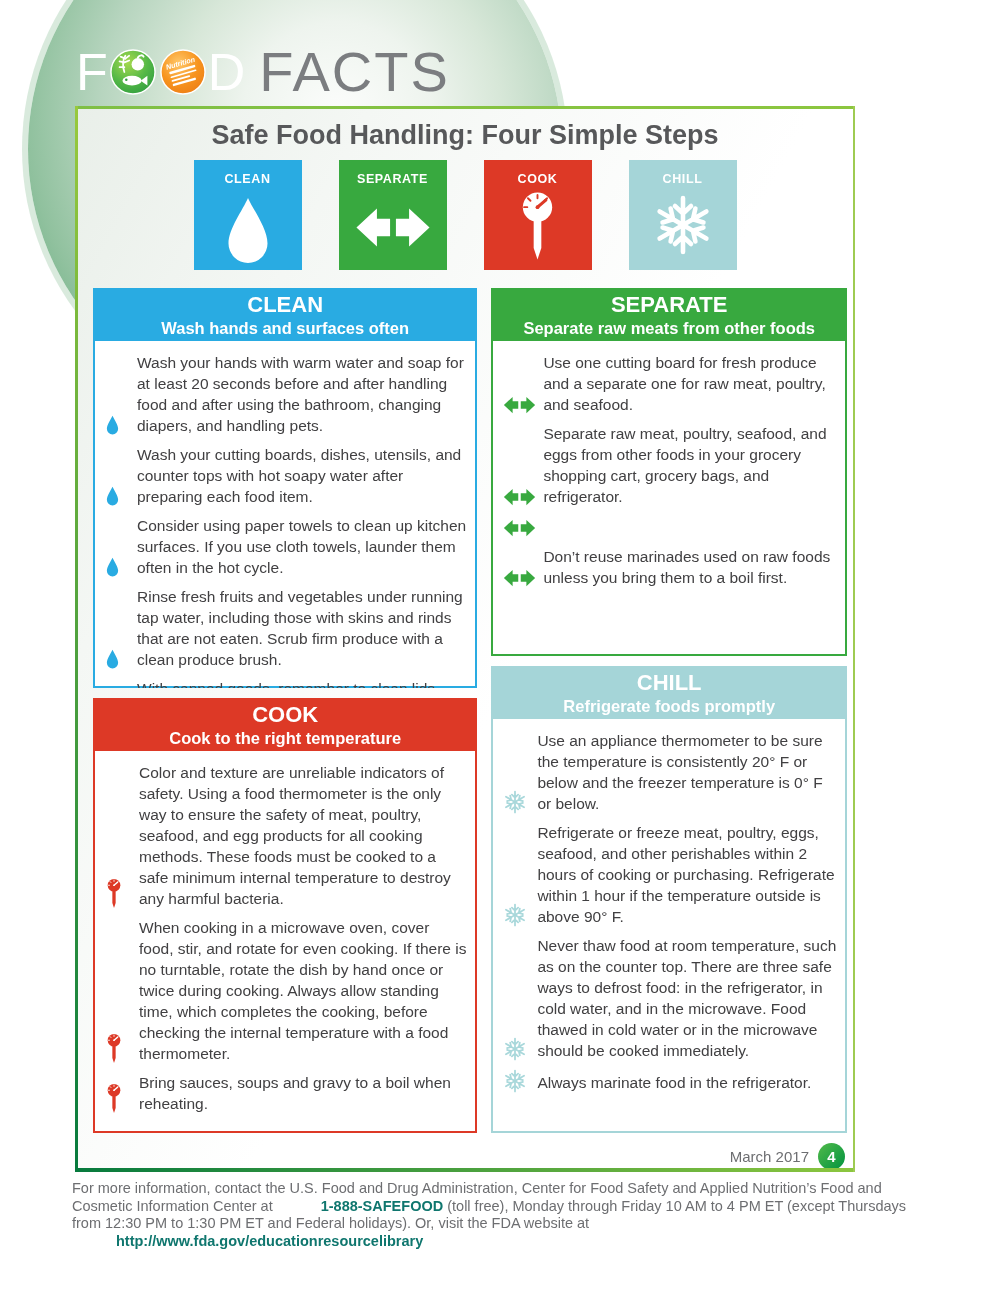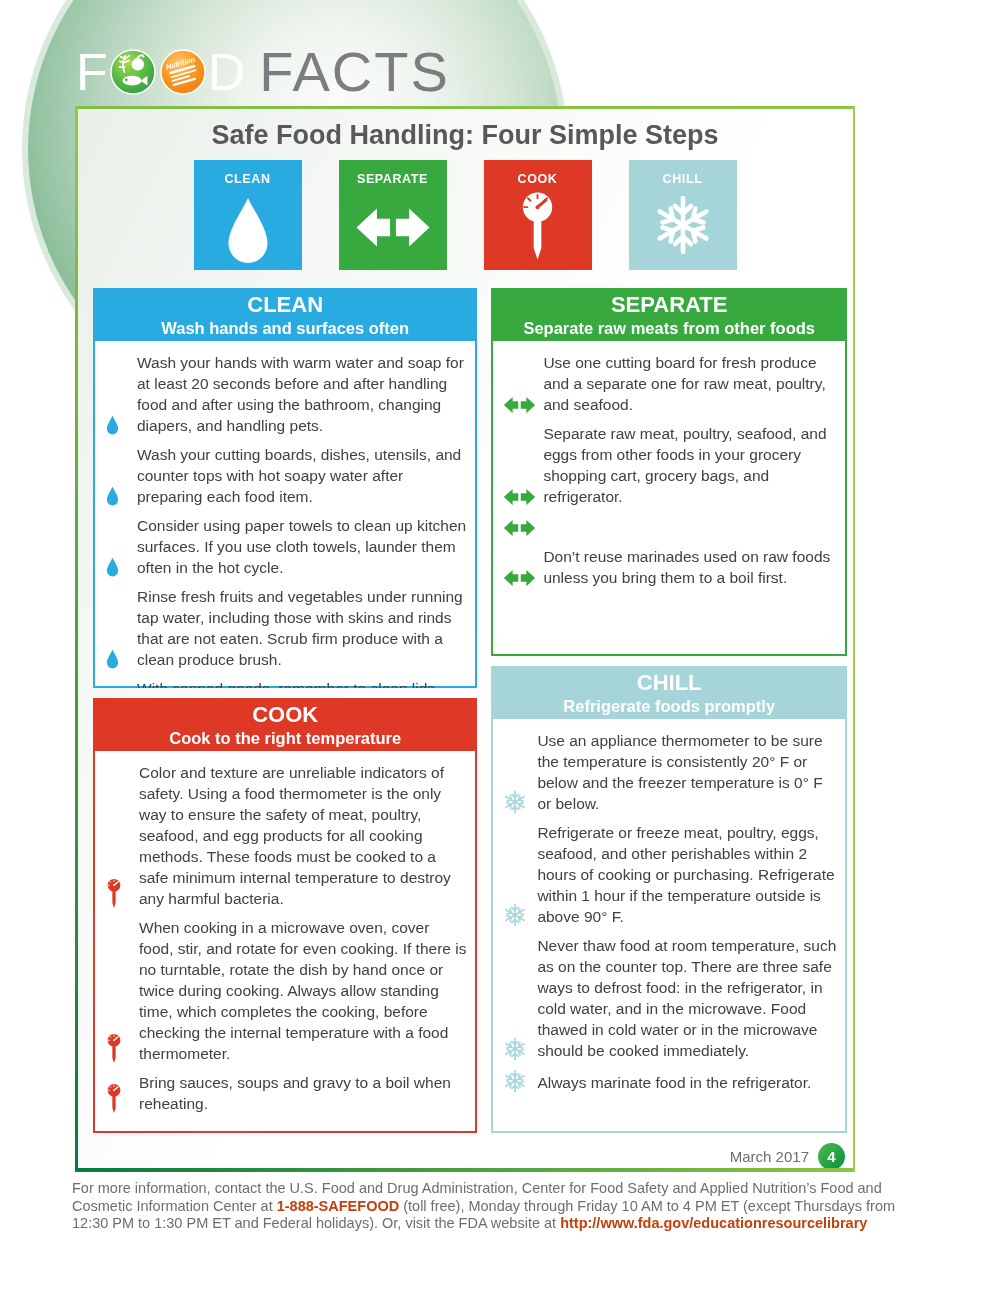--- a/index.html
+++ b/index.html
@@ -80,21 +80,21 @@
 
   
   .panel-footer { display:flex; justify-content:flex-end; align-items:center; margin:9px 10px 0 0; height:28px; }
   .panel-date { font-size:15px; color:#6d6e71; }
   .page-num { width:27px; height:27px; margin-left:9px; border-radius:50%;
     background:linear-gradient(135deg,#52ba4a,#00923f); color:#fff; font-size:15px; font-weight:bold;
     display:flex; align-items:center; justify-content:center; }
 
   
   .footer-info { position:absolute; left:72px; top:1180px; width:862px; font-size:14.5px; line-height:17.5px; color:#6d6e71; z-index:2; }
-  .footer-info b { color:#c2410c; }
+  .footer-info b { color:#0f766e;margin-left:44px; }
 </style>
 </head>
 <body>
 
 <svg width="0" height="0" style="position:absolute">
   <symbol id="sym-drop" viewBox="0 0 64 88">
     <path d="M32 2 C 26 16, 8 40, 8 58 A 24 24 0 0 0 56 58 C 56 40, 38 16, 32 2 Z" fill="currentColor"></path>
   </symbol>
   <symbol id="sym-arrows" viewBox="0 0 104 64">
     <polygon points="2,32 30,6 30,20 48,20 48,44 30,44 30,58" fill="currentColor"></polygon>

